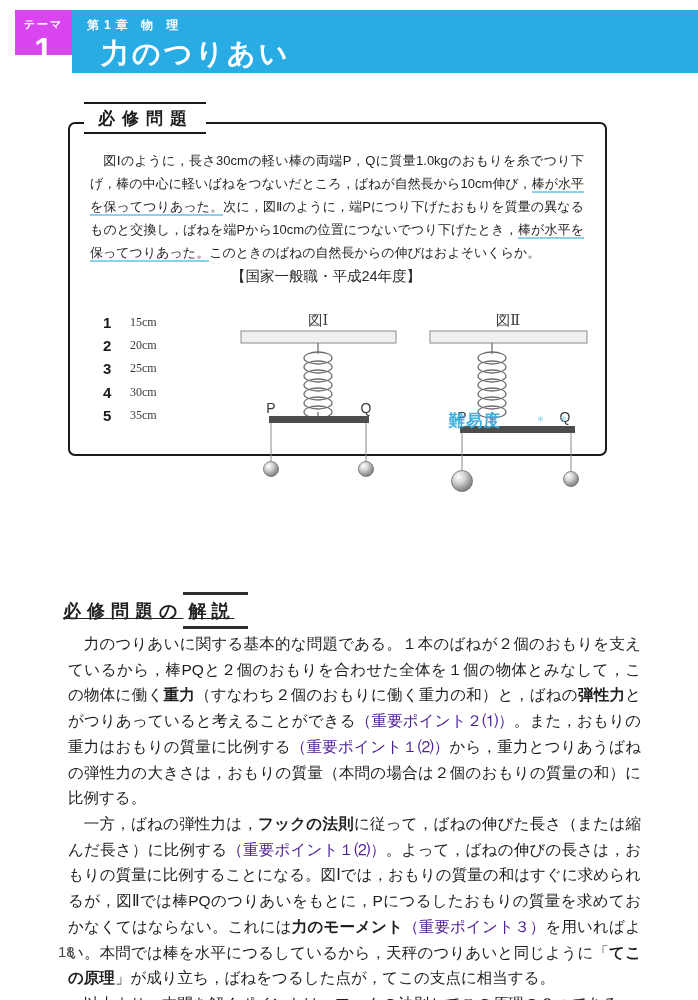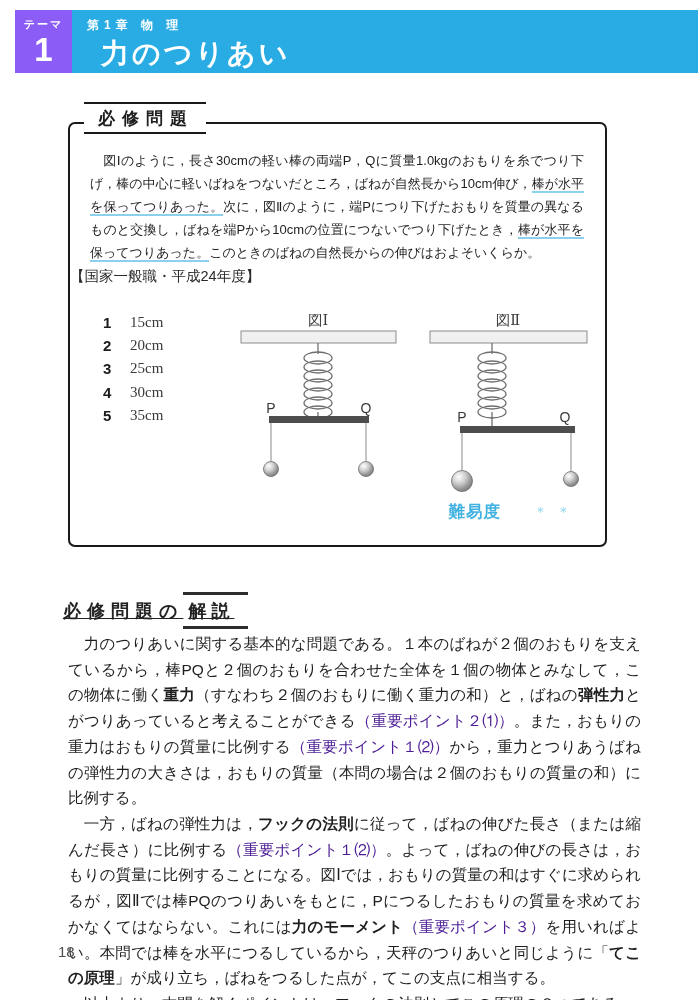--- a/index.html
+++ b/index.html
@@ -3,53 +3,53 @@
 <meta charset="utf-8">
 <style>
   html,body { margin:0; padding:0; background:#ffffff; }
   body {
     width:698px; height:1000px; position:relative; overflow:hidden;
     font-family:"Liberation Sans","DejaVu Sans",sans-serif;
     color:#1e1e1e;
   }
   
   .header-tag {
-    position:absolute; left:15px; top:10px; width:57px; height:63px;
-    background:#8b5cf6; color:#fff; text-align:center; box-sizing:border-box;
+    position:absolute; left:15px; top:10px; width:57px; height:45px;
+    background:#d946ef; color:#fff; text-align:center; box-sizing:border-box;
   }
   .tag-label { font-size:11px; font-weight:bold; letter-spacing:2px; margin-top:7px; }
   .tag-num   { font-size:33px; font-weight:bold; line-height:1.0; margin-top:1px; }
   .banner {
     position:absolute; left:72px; top:10px; width:626px; height:63px;
     background:#29ace3; color:#fff; box-sizing:border-box; padding:7px 0 0 15px;
   }
   .banner-chapter { font-size:12px; font-weight:bold; letter-spacing:5px; }
   .banner-title   { font-size:28px; font-weight:bold; letter-spacing:3px; margin-top:1px;margin-left:14px; }
 
   
   .problem-box {
-    position:absolute; left:68px; top:122px; width:539px; height:425px;
+    position:absolute; left:68px; top:122px; width:539px; height:334px;
     border:2px solid #1a1a1a; border-radius:7px; background:#fff; box-sizing:border-box;
   }
   .problem-label {
     position:absolute; left:14px; top:-22px; background:#fff;
     border-top:2px solid #1a1a1a; border-bottom:2px solid #1a1a1a;
     padding:4px 12px 3px 14px; font-size:17px; font-weight:bold; letter-spacing:7px;
     line-height:1.25;
   }
   .problem-text {
     margin:25px 21px 0 20px; font-size:13px; line-height:1.77;
     text-align:justify; text-justify:inter-ideograph;
   }
-  .problem-source { text-align:left; margin:3px 23px 0 0; font-size:14.5px; color:#2a2a2a; }
+  .problem-source { text-align:center; margin:3px 23px 0 0; font-size:14.5px; color:#2a2a2a; }
 
   .options { position:absolute; left:33px; top:187px; }
   .option-row { display:flex; align-items:center; height:23.2px; }
   .option-num { font-weight:bold; width:27px; font-size:15px; color:#1a1a1a; }
-  .option-text { font-family:"Liberation Serif","DejaVu Serif",serif; font-size:15px; color:#3a3a3a; }
+  .option-text { font-family:"Liberation Serif","DejaVu Serif",serif; font-size:12px; color:#3a3a3a; }
 
   .figure { position:absolute; }
   .fig1 { left:166px; top:190px; }
   .fig2 { left:358px; top:190px; }
   .fig-title { font-size:14.5px; fill:#3a3a3a; font-family:"Liberation Serif","DejaVu Serif",serif; }
   .fig-pq { font-size:14px; fill:#3a3a3a; }
 
   .difficulty {
     position:absolute; right:26px; bottom:22px;
     display:flex; align-items:center; gap:32px;

